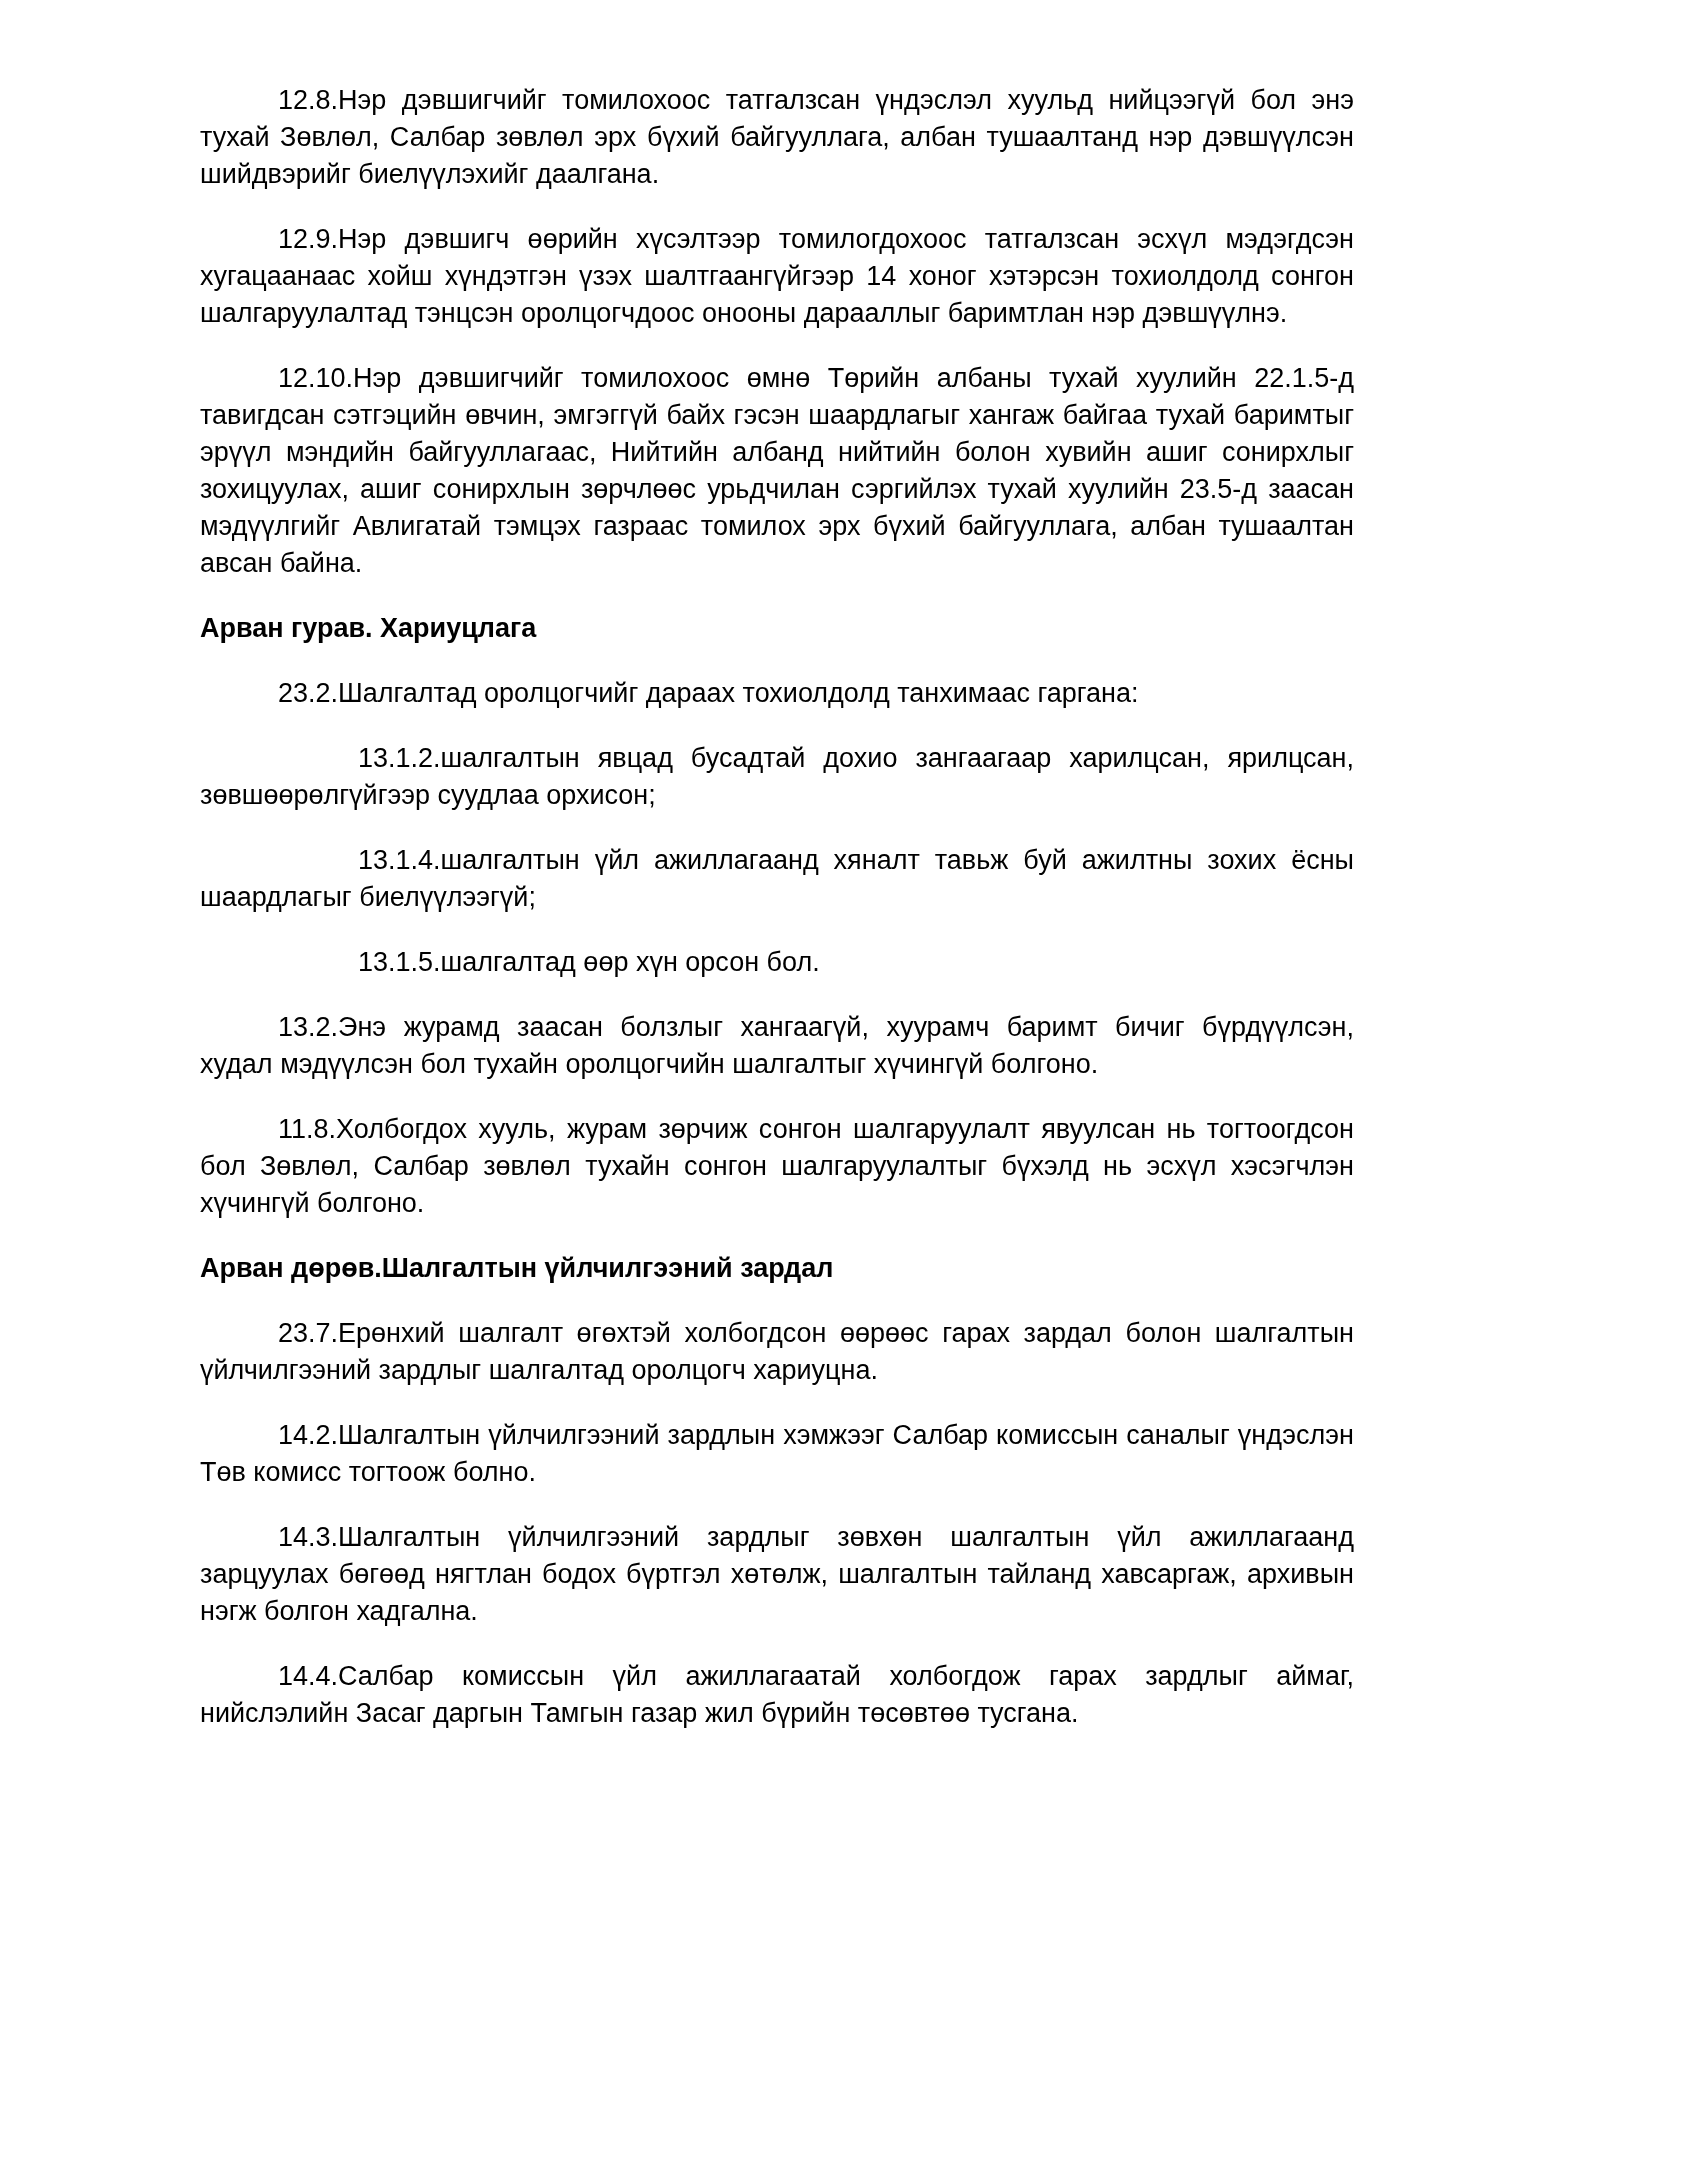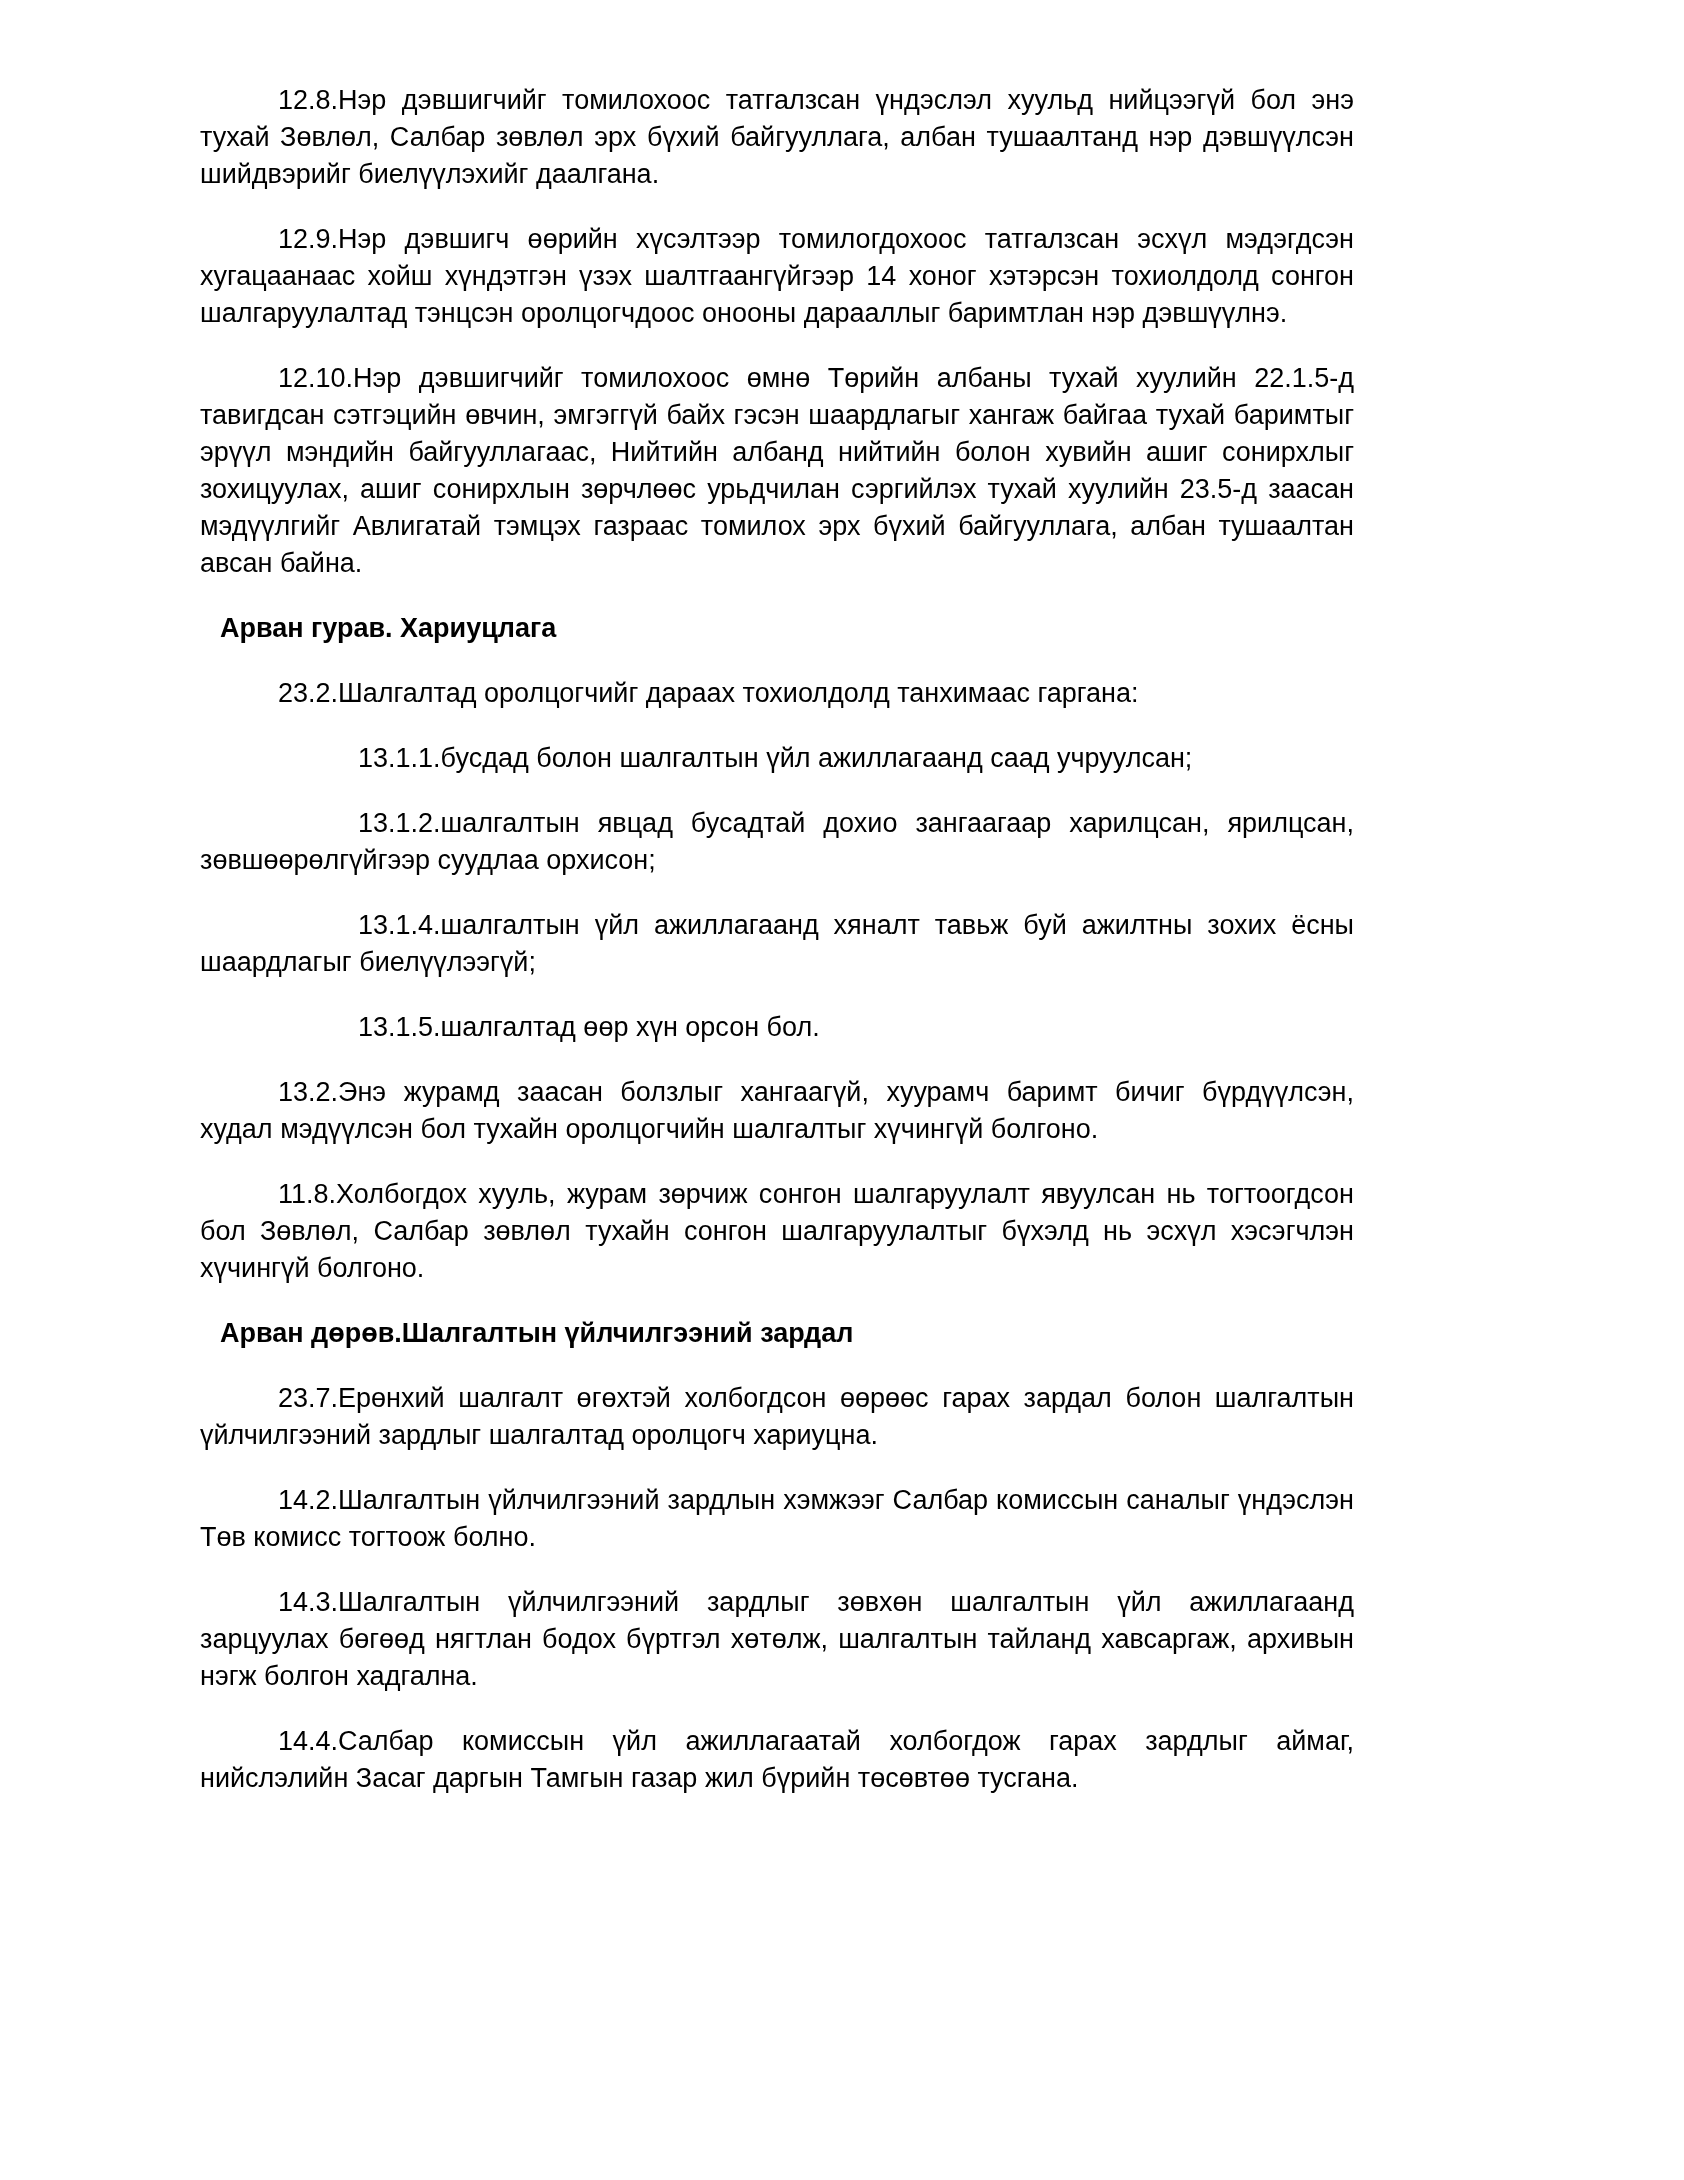--- a/index.html
+++ b/index.html
@@ -32,34 +32,32 @@
   .para.body {
     text-indent: 78px;
   }
   .para.sub {
     text-indent: 158px;
   }
   .para.heading {
     font-weight: 700;
     text-indent: 0;
     text-align: left;
-    margin-left: 20px;
   }
 </style>
 </head>
 <body>
 
 <div class="page">
   <div class="doc" id="doc-body">
       <p class="para body">12.8.Нэр дэвшигчийг томилохоос татгалзсан үндэслэл хуульд нийцээгүй бол энэ тухай Зөвлөл, Салбар зөвлөл эрх бүхий байгууллага, албан тушаалтанд нэр дэвшүүлсэн шийдвэрийг биелүүлэхийг даалгана.</p>
       <p class="para body">12.9.Нэр дэвшигч өөрийн хүсэлтээр томилогдохоос татгалзсан эсхүл мэдэгдсэн хугацаанаас хойш хүндэтгэн үзэх шалтгаангүйгээр 14 хоног хэтэрсэн тохиолдолд сонгон шалгаруулалтад тэнцсэн оролцогчдоос онооны дарааллыг баримтлан нэр дэвшүүлнэ.</p>
       <p class="para body">12.10.Нэр дэвшигчийг томилохоос өмнө Төрийн албаны тухай хуулийн 22.1.5-д тавигдсан сэтгэцийн өвчин, эмгэггүй байх гэсэн шаардлагыг хангаж байгаа тухай баримтыг эрүүл мэндийн байгууллагаас, Нийтийн албанд нийтийн болон хувийн ашиг сонирхлыг зохицуулах, ашиг сонирхлын зөрчлөөс урьдчилан сэргийлэх тухай хуулийн 23.5-д заасан мэдүүлгийг Авлигатай тэмцэх газраас томилох эрх бүхий байгууллага, албан тушаалтан авсан байна.</p>
       <p class="para heading">Арван гурав. Хариуцлага</p>
       <p class="para body">23.2.Шалгалтад оролцогчийг дараах тохиолдолд танхимаас гаргана:</p>
-      <p class="para sub">13.1.1.бусдад болон шалгалтын үйл ажиллагаанд саад учруулсан;</p>
       <p class="para sub">13.1.2.шалгалтын явцад бусадтай дохио зангаагаар харилцсан, ярилцсан, зөвшөөрөлгүйгээр суудлаа орхисон;</p>
       <p class="para sub">13.1.4.шалгалтын үйл ажиллагаанд хяналт тавьж буй ажилтны зохих ёсны шаардлагыг биелүүлээгүй;</p>
       <p class="para sub">13.1.5.шалгалтад өөр хүн орсон бол.</p>
       <p class="para body">13.2.Энэ журамд заасан болзлыг хангаагүй, хуурамч баримт бичиг бүрдүүлсэн, худал мэдүүлсэн бол тухайн оролцогчийн шалгалтыг хүчингүй болгоно.</p>
       <p class="para body">11.8.Холбогдох хууль, журам зөрчиж сонгон шалгаруулалт явуулсан нь тогтоогдсон бол Зөвлөл, Салбар зөвлөл тухайн сонгон шалгаруулалтыг бүхэлд нь эсхүл хэсэгчлэн хүчингүй болгоно.</p>
       <p class="para heading">Арван дөрөв.Шалгалтын үйлчилгээний зардал</p>
       <p class="para body">23.7.Ерөнхий шалгалт өгөхтэй холбогдсон өөрөөс гарах зардал болон шалгалтын үйлчилгээний зардлыг шалгалтад оролцогч хариуцна.</p>
       <p class="para body">14.2.Шалгалтын үйлчилгээний зардлын хэмжээг Салбар комиссын саналыг үндэслэн Төв комисс тогтоож болно.</p>
       <p class="para body">14.3.Шалгалтын үйлчилгээний зардлыг зөвхөн шалгалтын үйл ажиллагаанд зарцуулах бөгөөд нягтлан бодох бүртгэл хөтөлж, шалгалтын тайланд хавсаргаж, архивын нэгж болгон хадгална.</p>
       <p class="para body">14.4.Салбар комиссын үйл ажиллагаатай холбогдож гарах зардлыг аймаг, нийслэлийн Засаг даргын Тамгын газар жил бүрийн төсөвтөө тусгана.</p>

